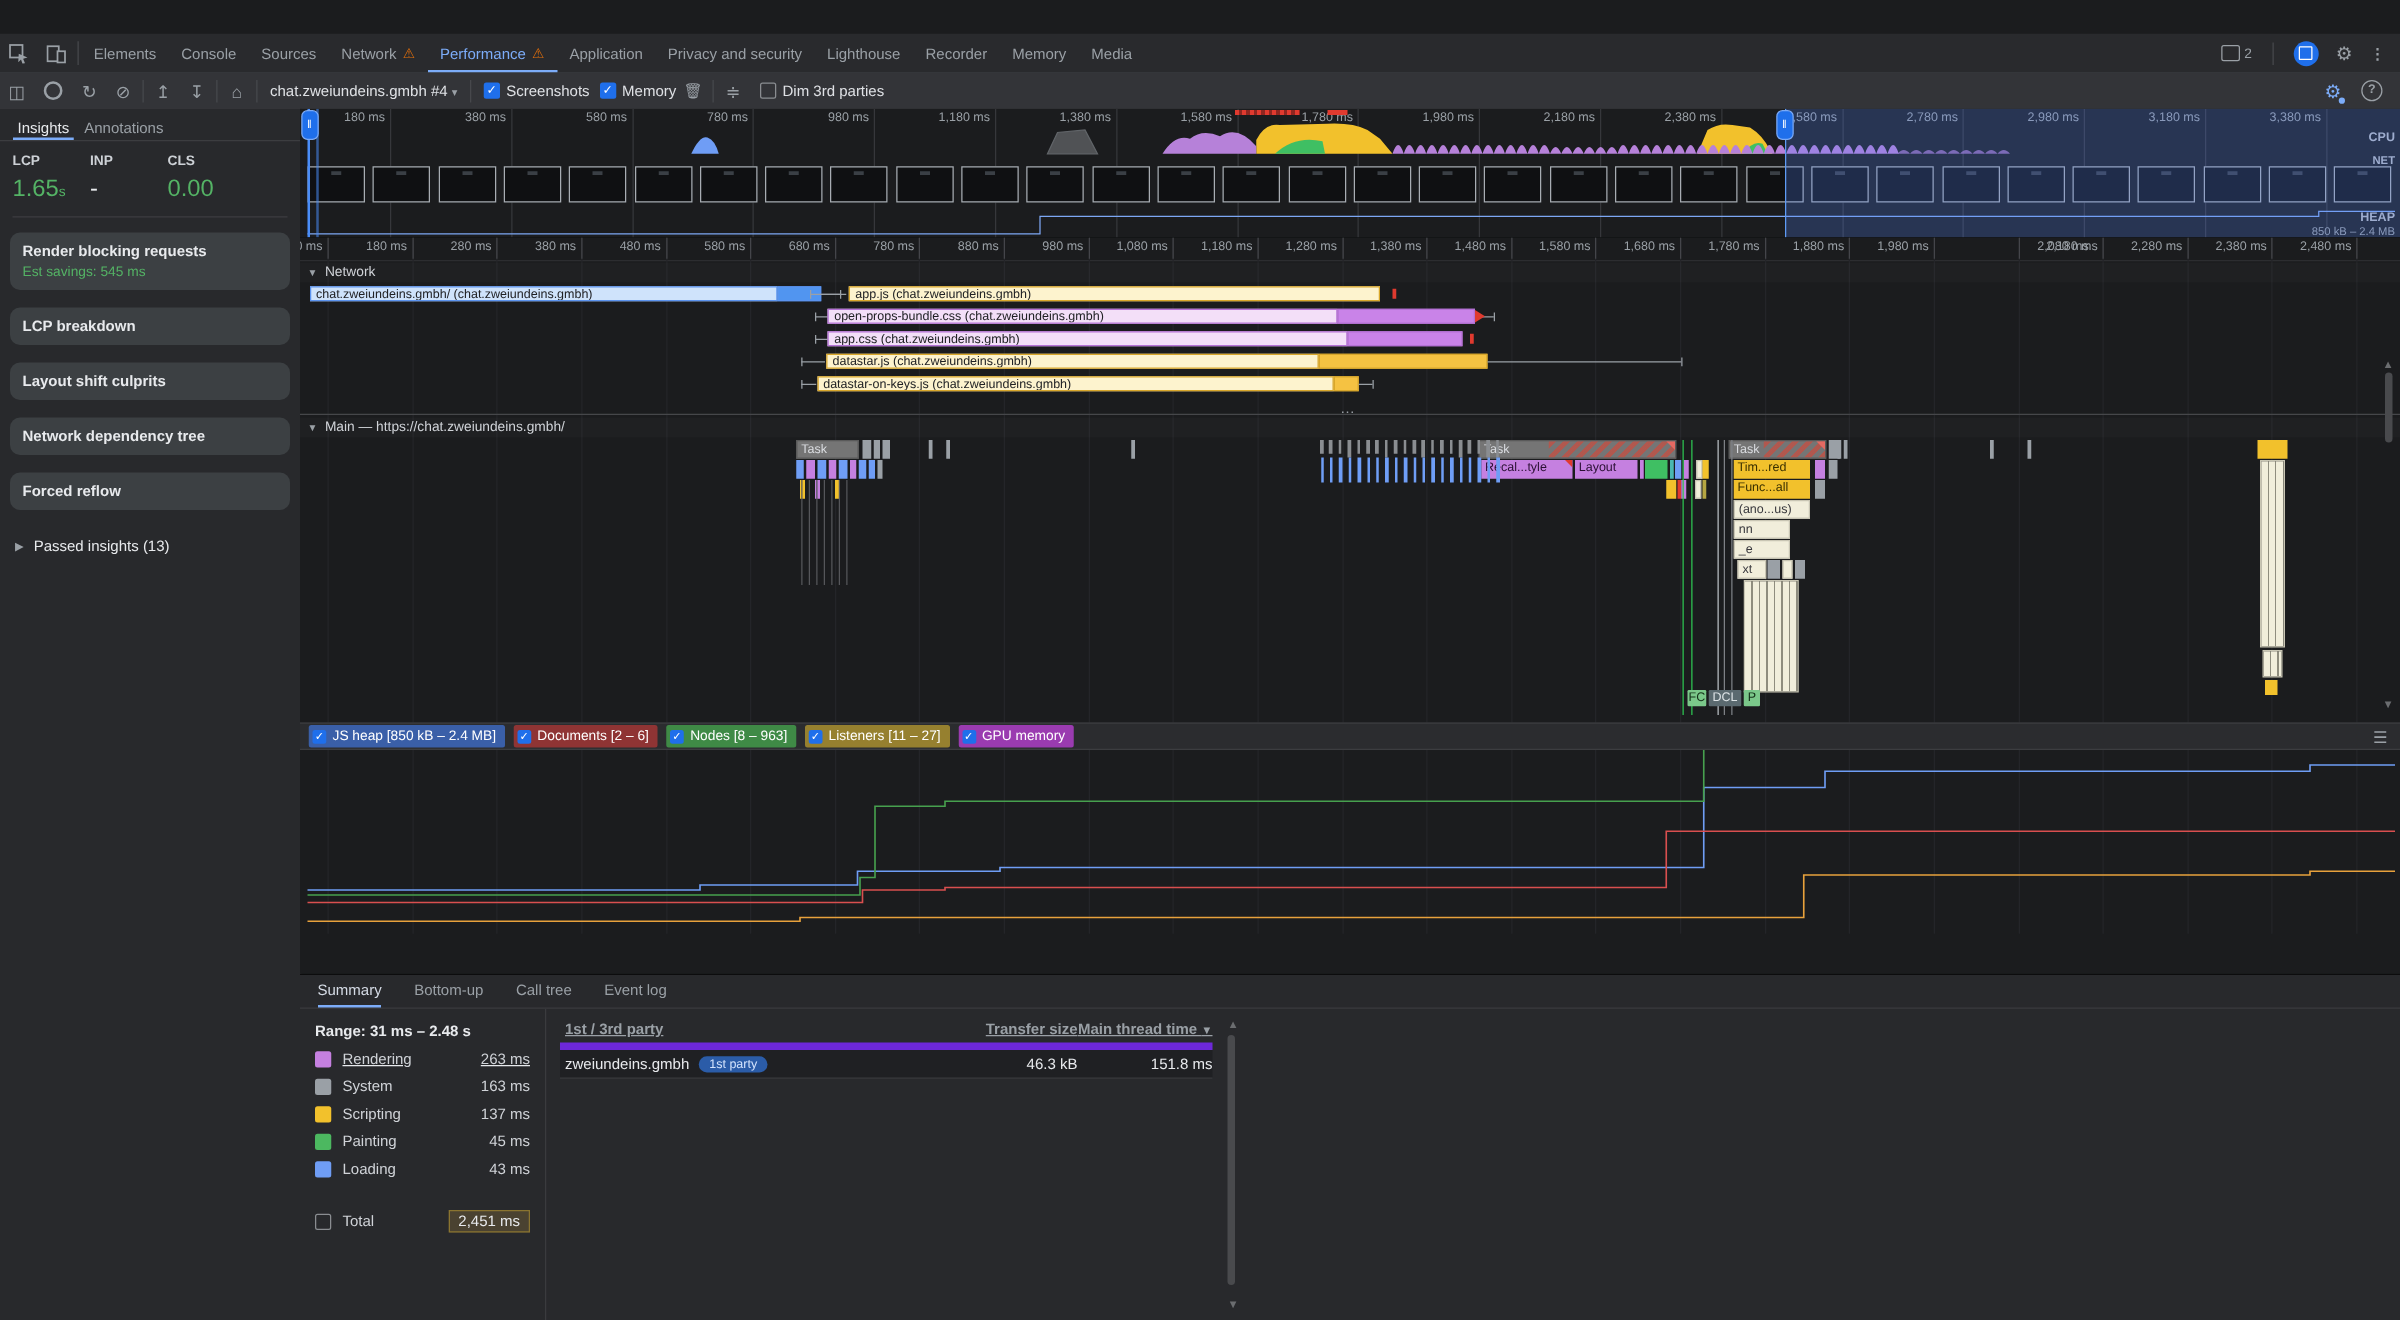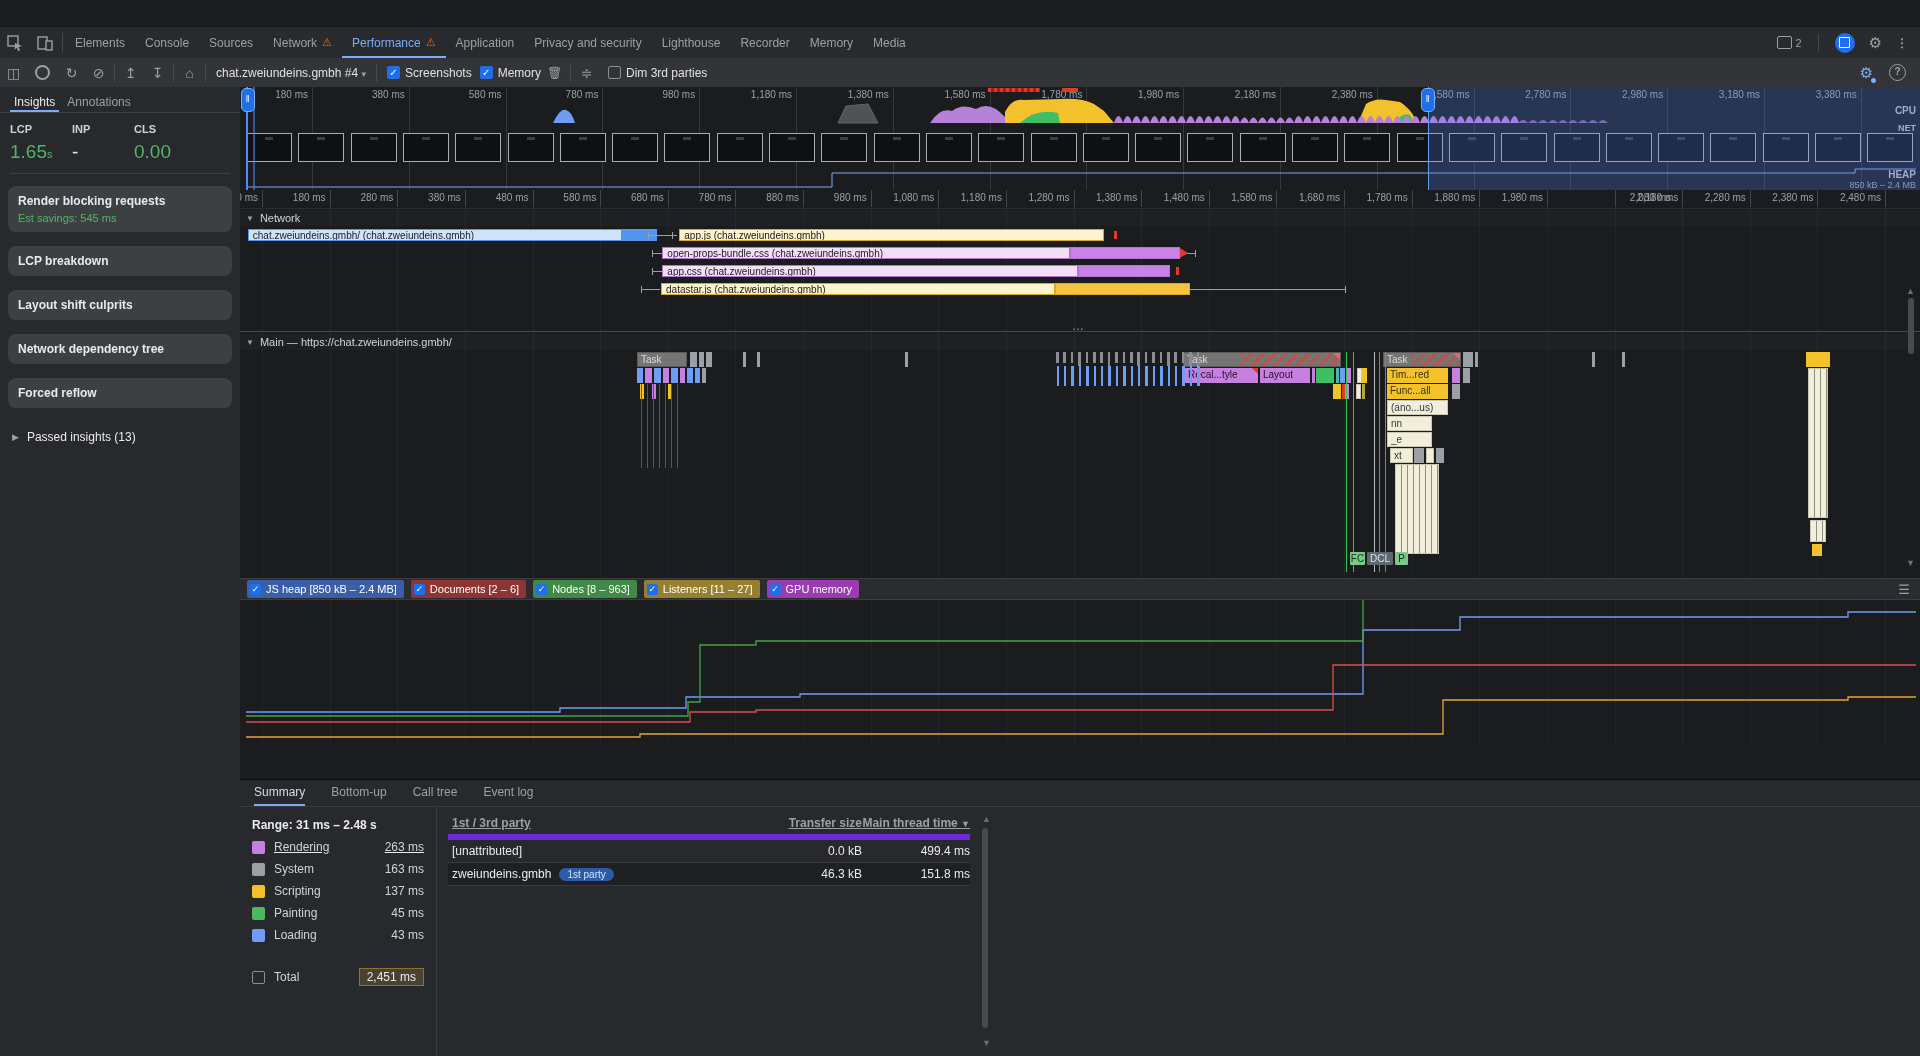--- a/index.html
+++ b/index.html
@@ -491,20 +491,28 @@
         <div class="nbar" style="left: 838.294px; width: 91.9768px; background: rgb(201, 131, 232); border: 1px solid rgb(181, 113, 214);"></div>
         <div style="position: absolute; left: 936.358px; top: 3px; width: 3px; height: 8px; background: rgb(224, 58, 47);"></div>
       </div>
       <div class="net-row" style="top: 92px;">
         <div class="nwhisk" style="left: 400.728px; width: 19.6127px;"></div>
         <div class="nwcap" style="left: 400.728px;"></div>
         <div class="nbar" style="left: 421.017px; width: 394.283px; background: rgb(253, 243, 206); border: 1px solid rgb(217, 167, 42);">datastar.js (chat.zweiundeins.gmbh)</div>
         <div class="nbar" style="left: 815.3px; width: 134.584px; background: rgb(245, 194, 66); border: 1px solid rgb(217, 167, 42);"></div>
         <div class="nwhisk" style="left: 949.884px; width: 155.549px;"></div>
         <div class="nwcap" style="left: 1105.43px;"></div>
+      </div>
+      <div class="net-row" style="top: 110px;">
+        <div class="nwhisk" style="left: 400.728px; width: 12.1734px;"></div>
+        <div class="nwcap" style="left: 400.728px;"></div>
+        <div class="nbar" style="left: 413.578px; width: 413.896px; background: rgb(253, 243, 206); border: 1px solid rgb(217, 167, 42);">datastar-on-keys.js (chat.zweiundeins.gmbh)</div>
+        <div class="nbar" style="left: 827.473px; width: 19.6127px; background: rgb(245, 194, 66); border: 1px solid rgb(217, 167, 42);"></div>
+        <div class="nwhisk" style="left: 847.086px; width: 10.8208px;"></div>
+        <div class="nwcap" style="left: 857.907px;"></div>
       </div>
       <div style="position: absolute; left: 0px; top: 141px; width: 1680px; height: 1px; background: rgb(70, 71, 74);"></div>
       <div id="splitter-dots" style="left: 832px; top: 129px;">…</div>
       <div class="track-head" style="top: 144px;">
         <div class="tri">▼</div>
         <div>Main — https://chat.zweiundeins.gmbh/</div>
       </div>
       <div class="fbar fb-task" style="left: 397px; top: 162px; width: 50px;">Task</div>
       <div class="fbar fb-gray" style="left: 450px; top: 162px; width: 7px;"></div>
       <div class="fbar fb-gray" style="left: 459px; top: 162px; width: 5px;"></div>
@@ -692,25 +700,20 @@
           <div class="lval totalbox">2,451 ms</div>
         </div>
       </div>
     <div id="sum-divider"></div>
     <div id="ptable">
         <div class="prow header">
           <div class="pc1">1st / 3rd party</div>
           <div class="pc2">Transfer size</div>
           <div class="pc3">Main thread time <span style="font-size: 9px;">▼</span></div>
         </div>
-        <div class="prow">
-          <div class="pc1">[unattributed]</div>
-          <div class="pc2">0.0 kB</div>
-          <div class="pc3">499.4 ms</div>
-        </div>
         <div class="prow shaded">
           <div class="pc1">zweiundeins.gmbh<div class="badge">1st party</div></div>
           <div class="pc2">46.3 kB</div>
           <div class="pc3">151.8 ms</div>
         </div>
       </div>
     <div class="scroll-tri" style="left:742px;top:34px;">▲</div>
     <div class="scroll-tri" style="left:742px;top:258px;">▼</div>
     <div class="scroll-thumb" style="left:742px;top:48px;width:6px;height:200px;"></div>
   </div>

